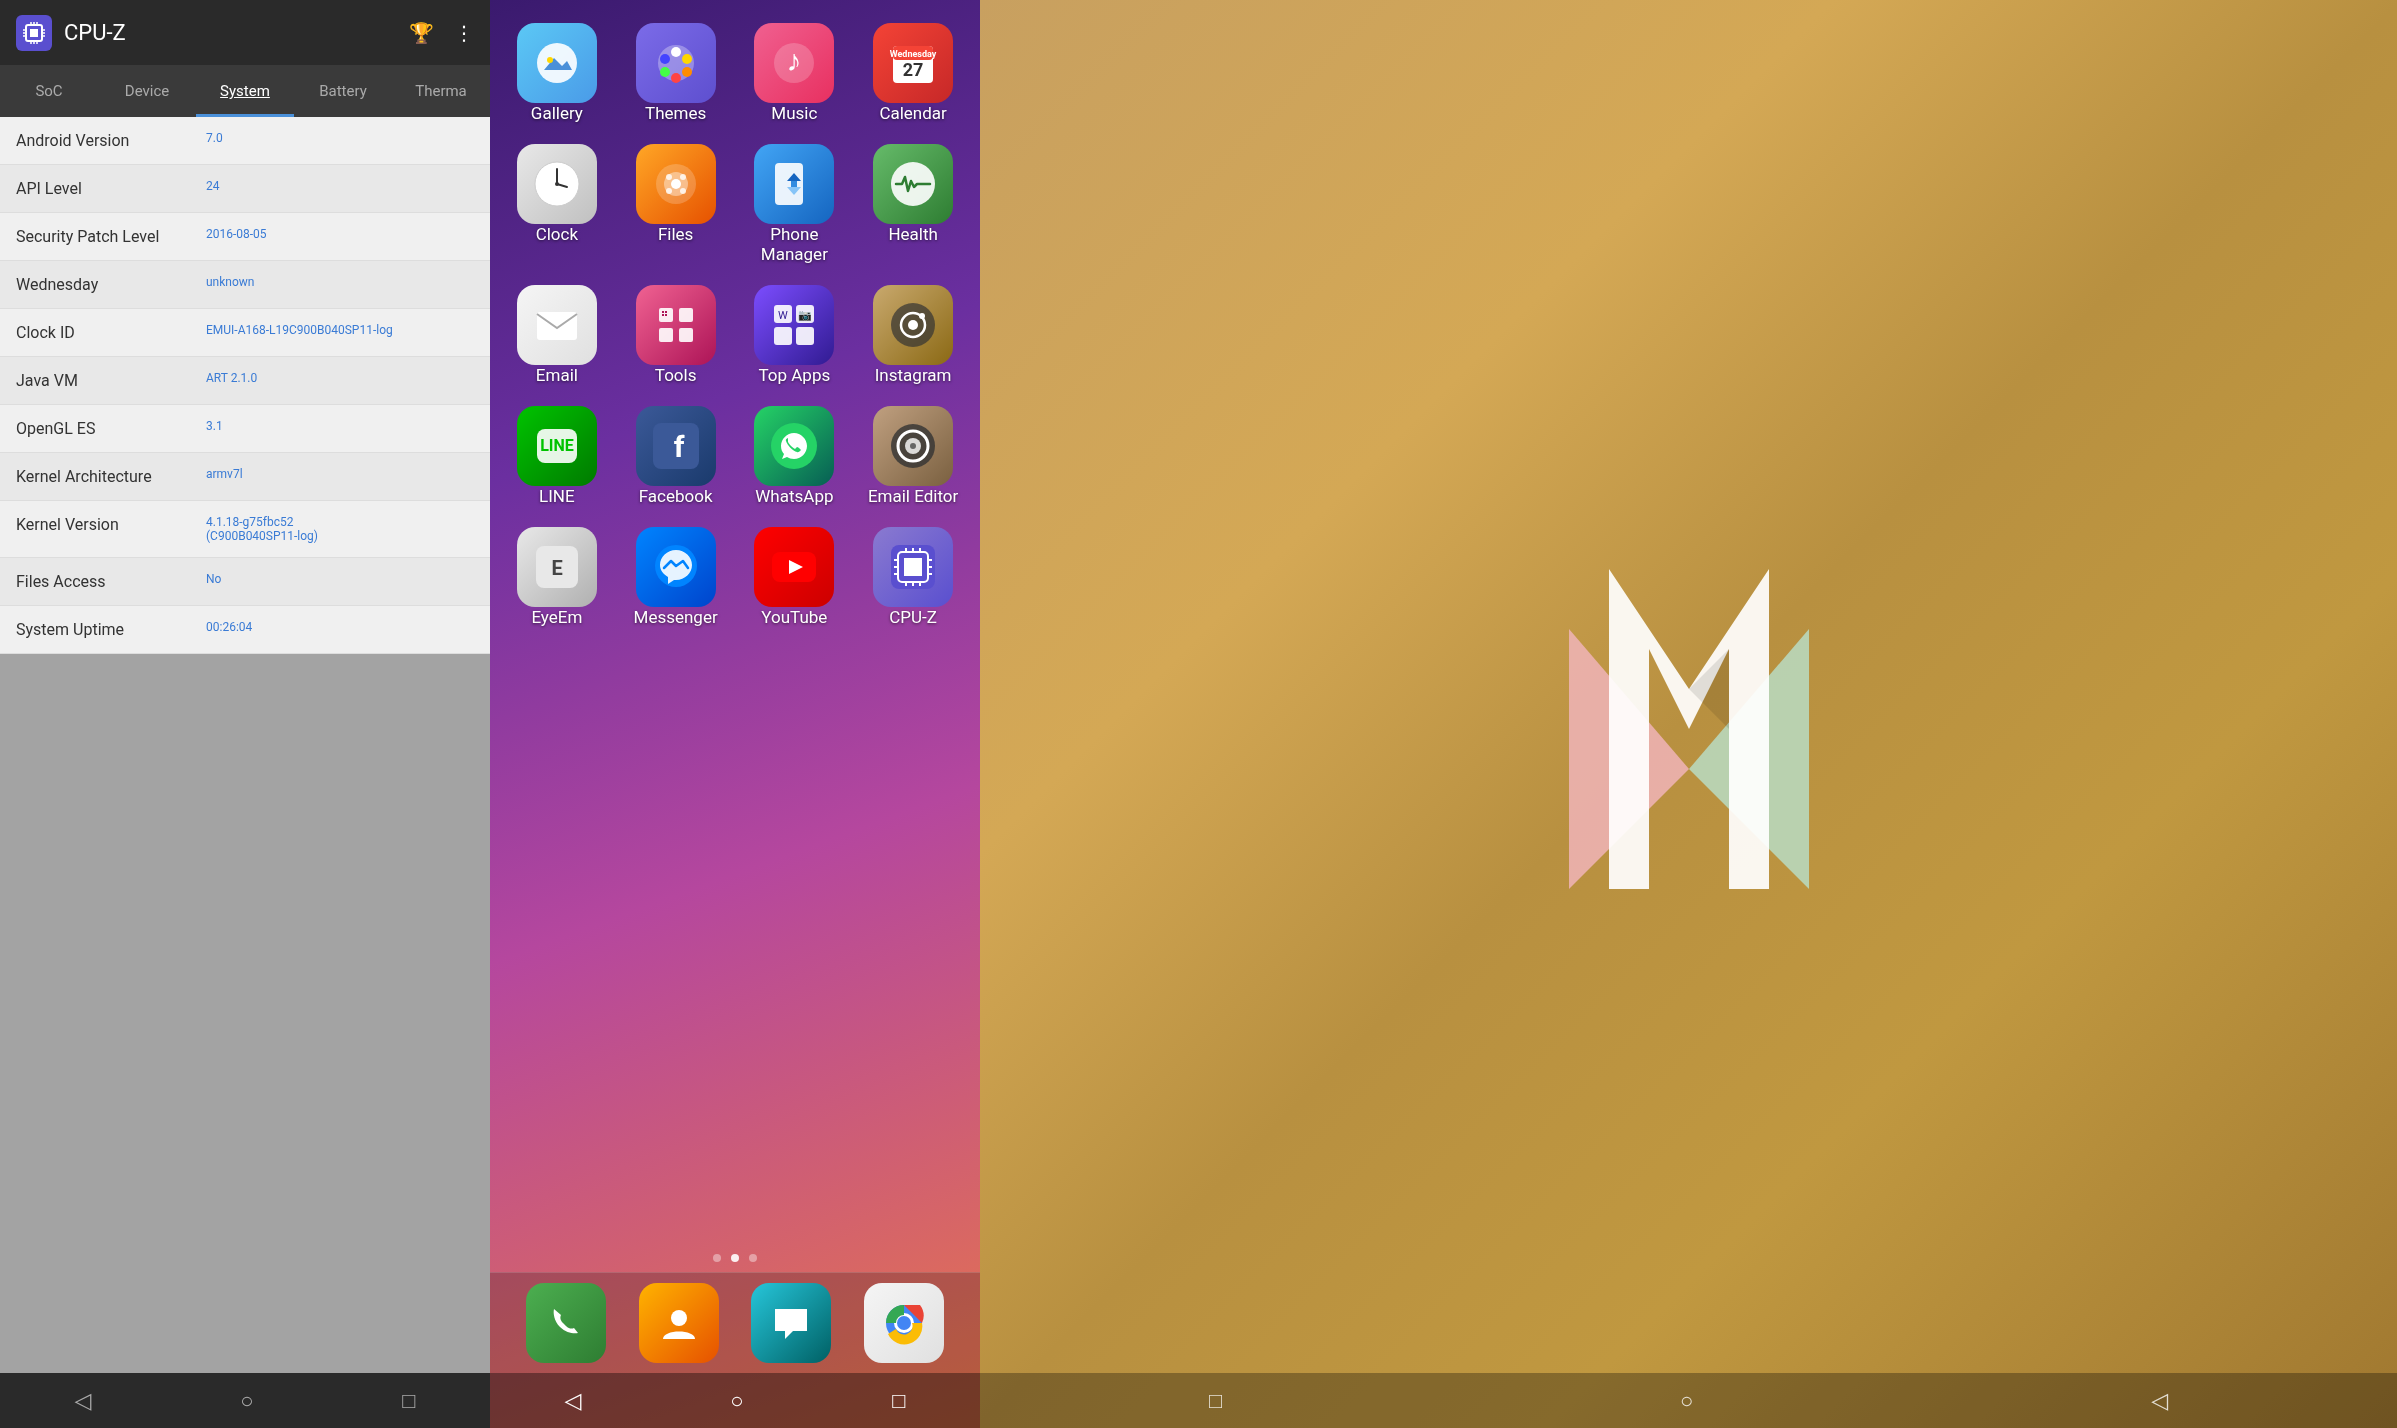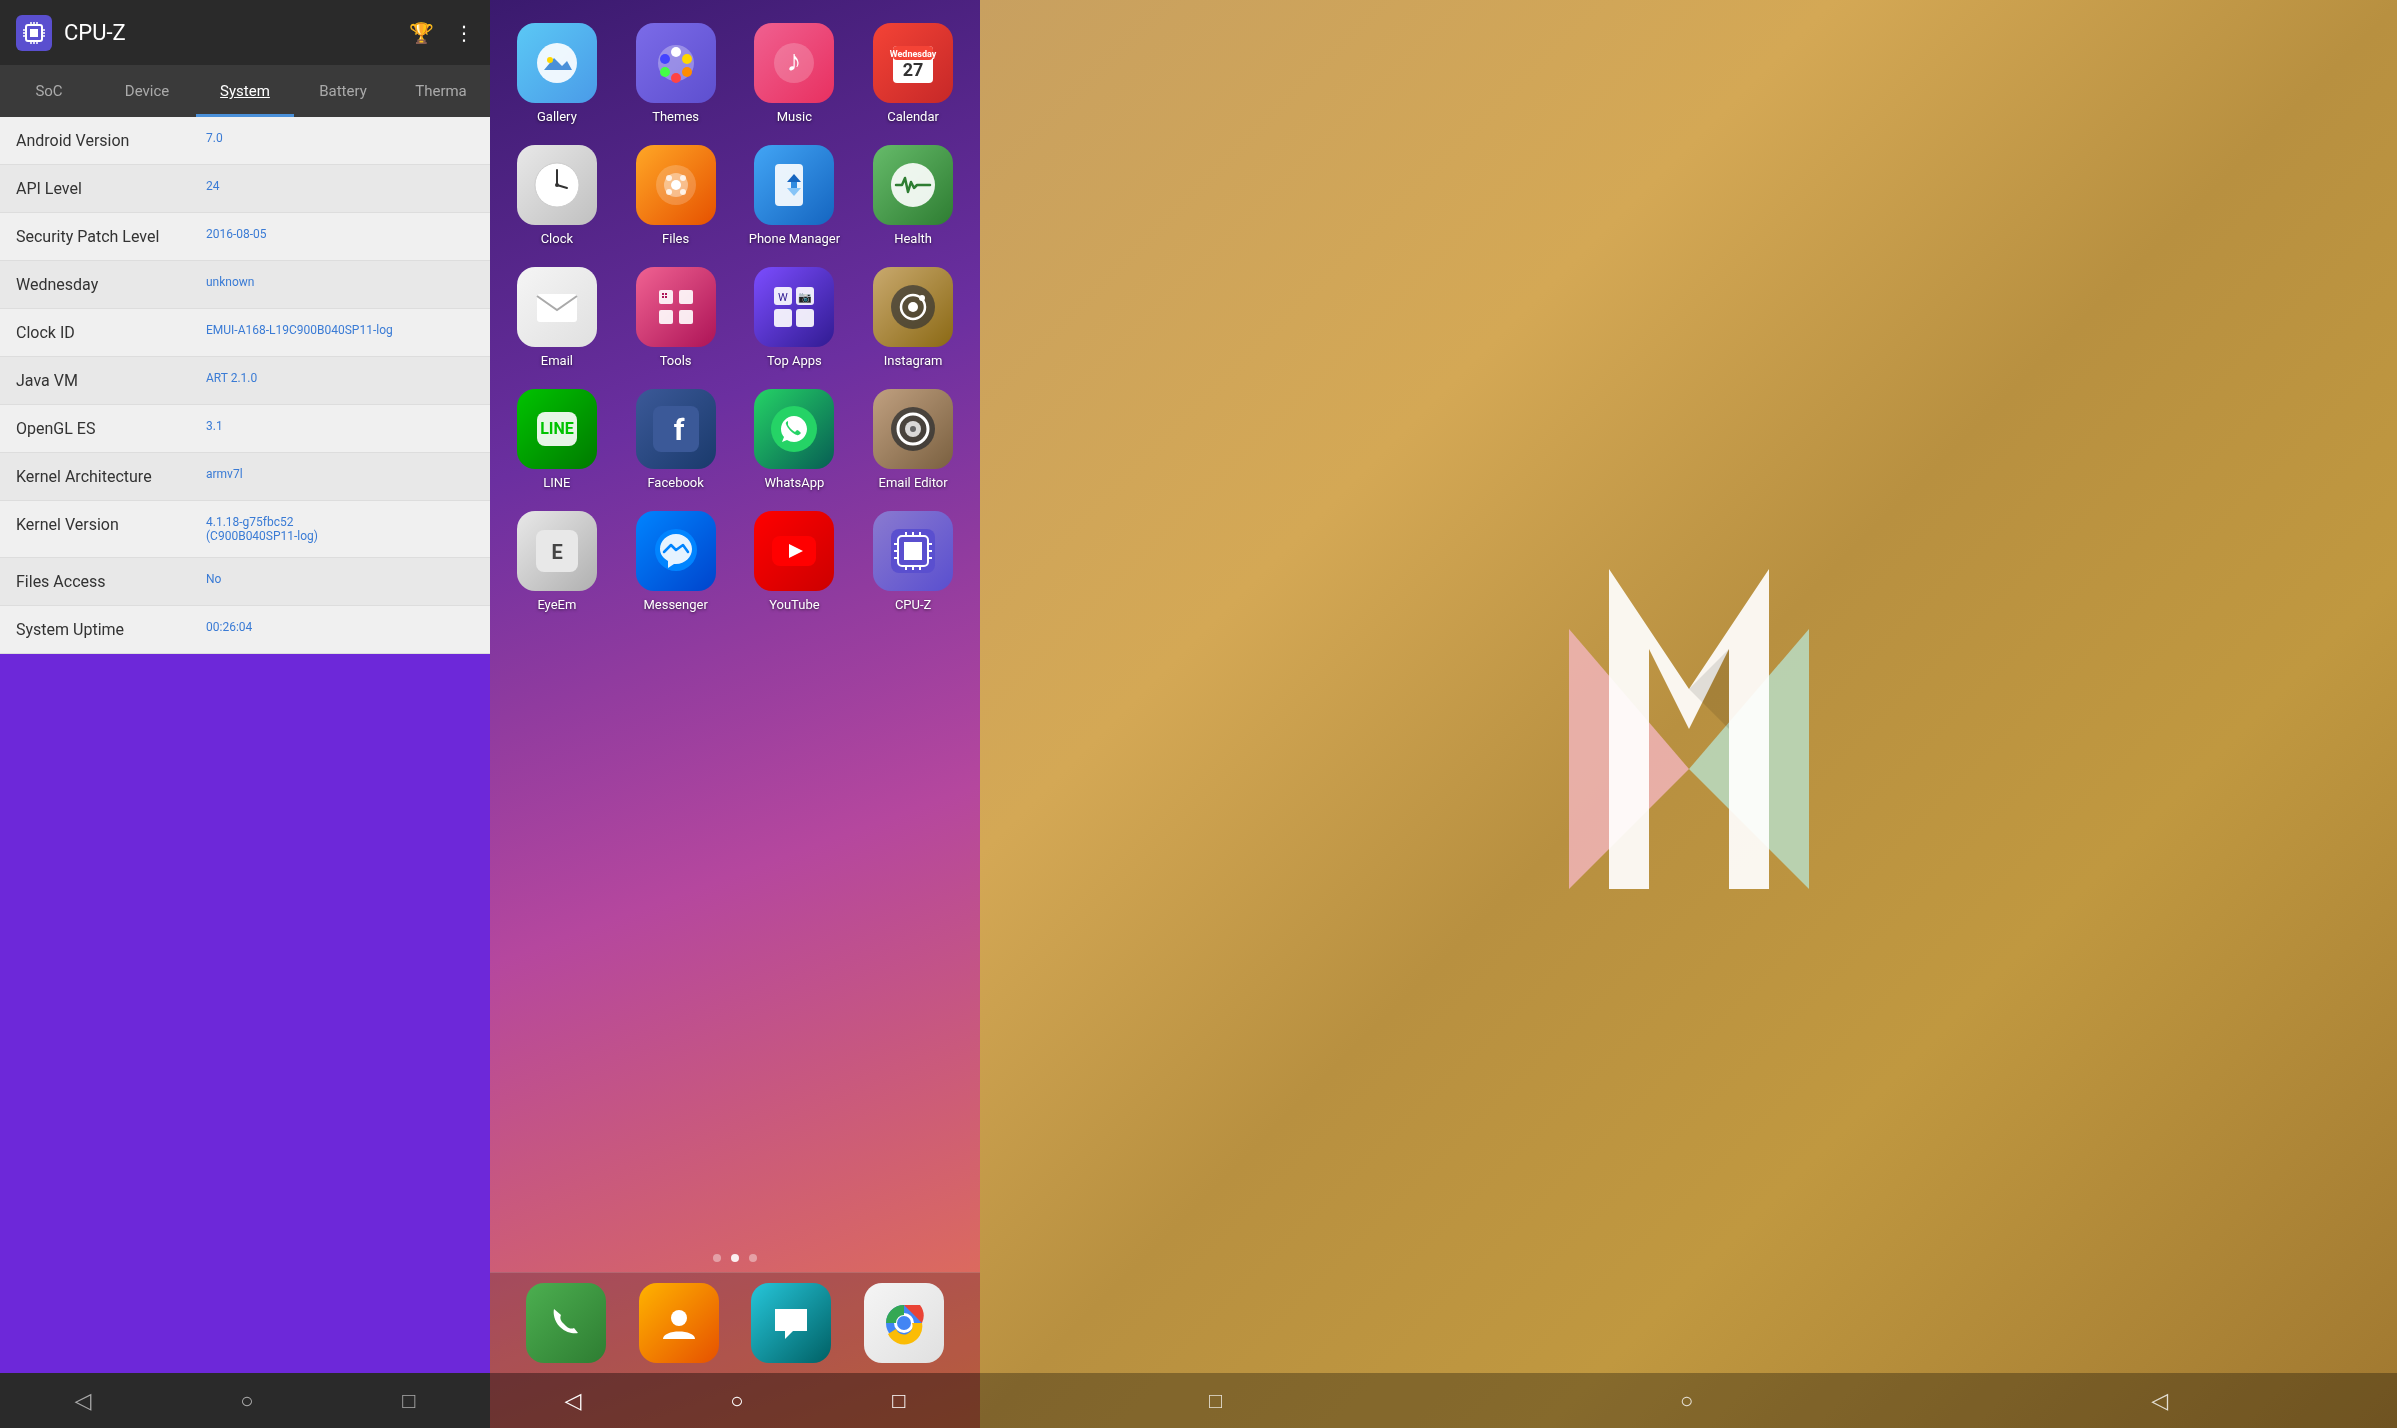--- a/index.html
+++ b/index.html
@@ -76,21 +76,21 @@
     }
     .cpuz-tab.active {
       color: #fff;
       border-bottom: 3px solid #4a90d9;
       text-decoration: underline;
     }
 
     .cpuz-content {
       flex: 1;
       overflow-y: auto;
-      background: #6d28d9;
+      background: #a3a3a3;
     }
     .cpuz-row {
       display: flex;
       padding: 14px 16px;
       border-bottom: 1px solid #ddd;
       align-items: flex-start;
       background: #f0f0f0;
     }
     .cpuz-row:nth-child(even) {
       background: #e8e8e8;
@@ -157,22 +157,21 @@
       border-radius: 18px;
       display: flex;
       align-items: center;
       justify-content: center;
       overflow: hidden;
       flex-shrink: 0;
     }
 
     .app-label {
       color: #fff;
-      font-size: 13px;
-      margin-top: 6px;
+      font-size: 17px;
       text-shadow: 0 1px 3px rgba(0,0,0,0.6);
       text-align: center;
     }
 
     
     .icon-gallery { background: linear-gradient(135deg, #5bc8f5, #4a9be8); }
     .icon-themes { background: linear-gradient(135deg, #7b6be8, #5e4fcf); }
     .icon-music { background: linear-gradient(135deg, #f06090, #e83060); }
     .icon-calendar { background: linear-gradient(135deg, #f44336, #c62828); }
     .icon-clock { background: linear-gradient(135deg, #e8e8e8, #c0c0c0); }

